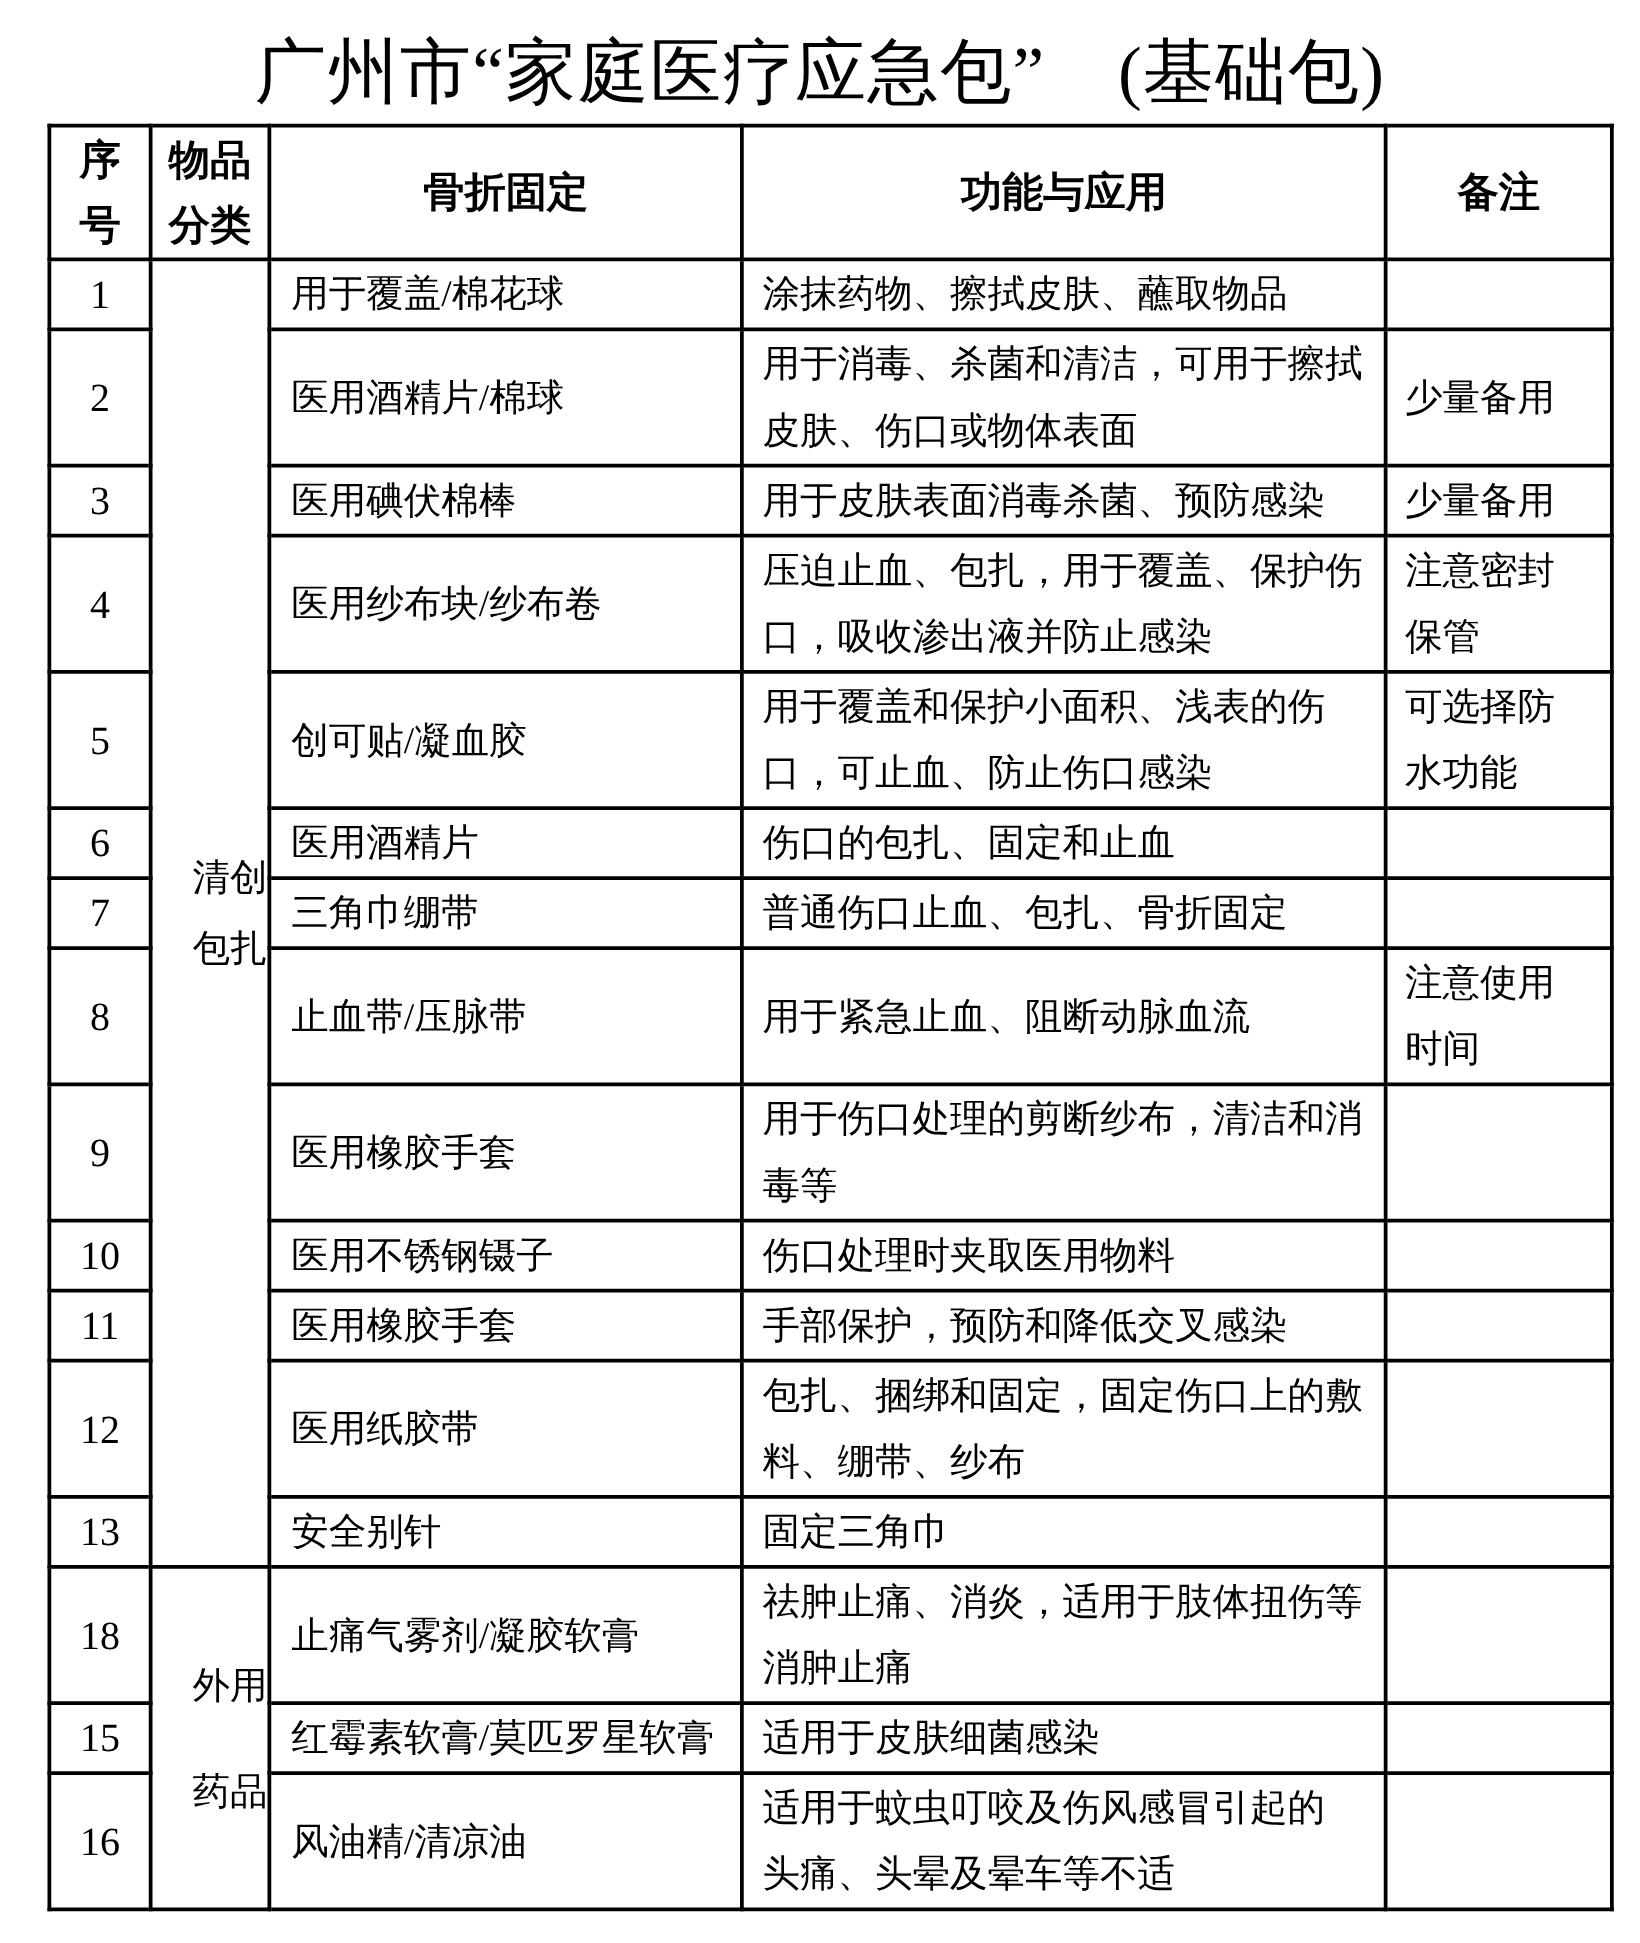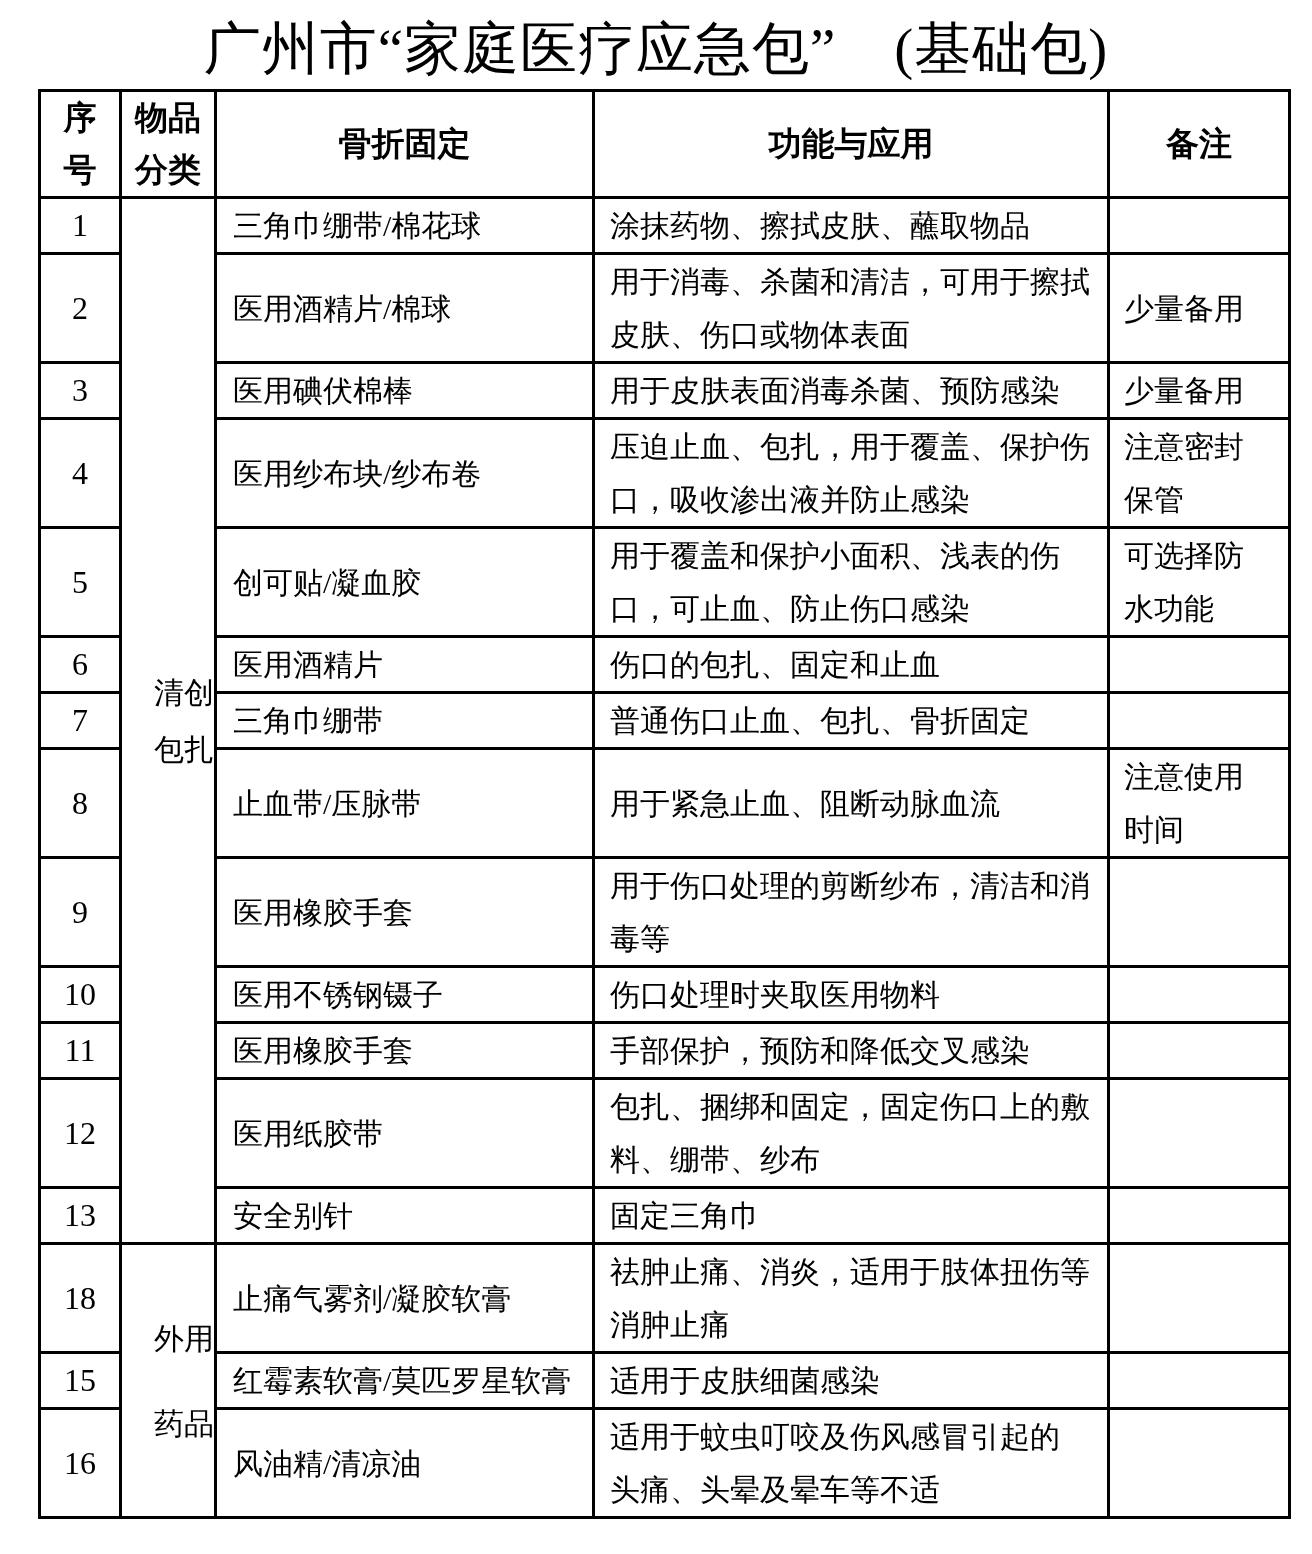--- a/index.html
+++ b/index.html
@@ -4,21 +4,21 @@
 <style>
   * { margin:0; padding:0; box-sizing:border-box; }
   html, body { background:#ffffff; }
   body {
     width:1312px; height:1554px;
     color:#000;
     font-family:"Liberation Serif","DejaVu Serif",serif;
     overflow:hidden;
   }
   .title {
-    padding-top:10px;
+    padding-top:20px;
     text-align:center;
     font-size:57px;
     line-height:77px;
     font-weight:normal;
     letter-spacing:1px;
   }
   .title .tline { display:block; }
   table.list-table {
     border-collapse:collapse;
     table-layout:fixed;
@@ -77,21 +77,21 @@
         <th>骨折固定</th>
         <th>功能与应用</th>
         <th>备注</th>
       </tr>
     </thead>
     <tbody>
       <tr class="h1">
         <td class="c-no">1</td>
         <td class="c-cat cat-1" rowspan="13">清创
 包扎</td>
-        <td class="c-name">三角巾绷带/棉花球</td>
+        <td class="c-name">用于覆盖/棉花球</td>
         <td class="c-func">涂抹药物、擦拭皮肤、蘸取物品</td>
         <td class="c-rem"></td>
       </tr>
       <tr class="h2">
         <td class="c-no">2</td>
         <td class="c-name">医用酒精片/棉球</td>
         <td class="c-func">用于消毒、杀菌和清洁，可用于擦拭
 皮肤、伤口或物体表面</td>
         <td class="c-rem">少量备用</td>
       </tr>

